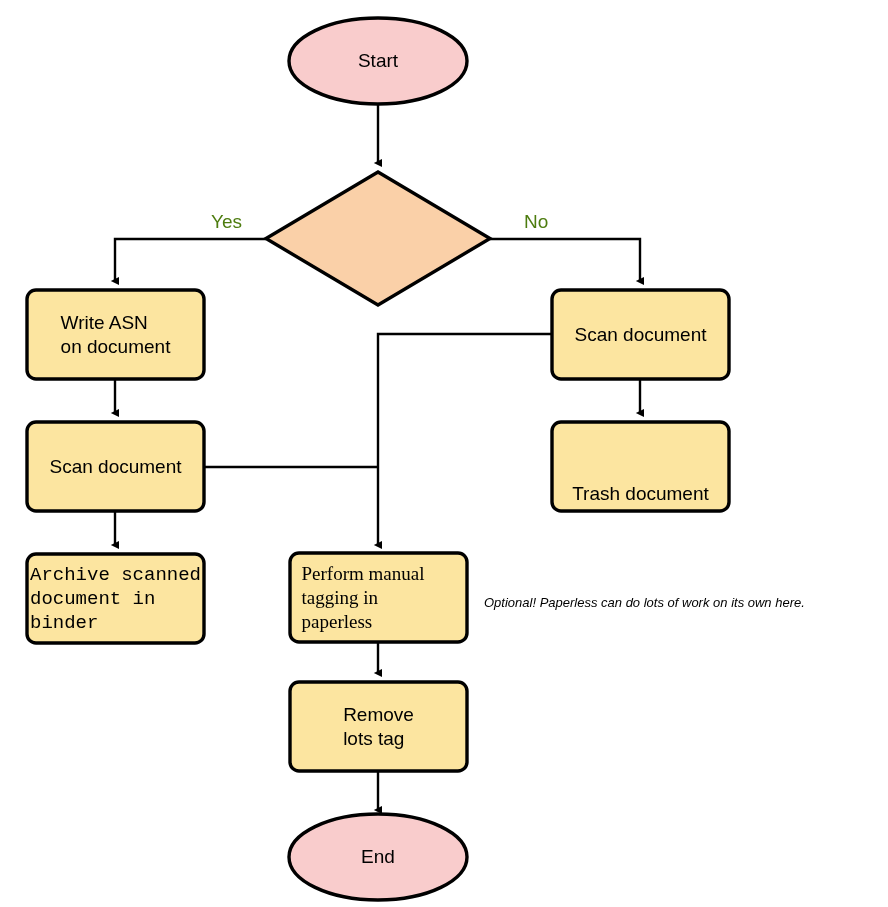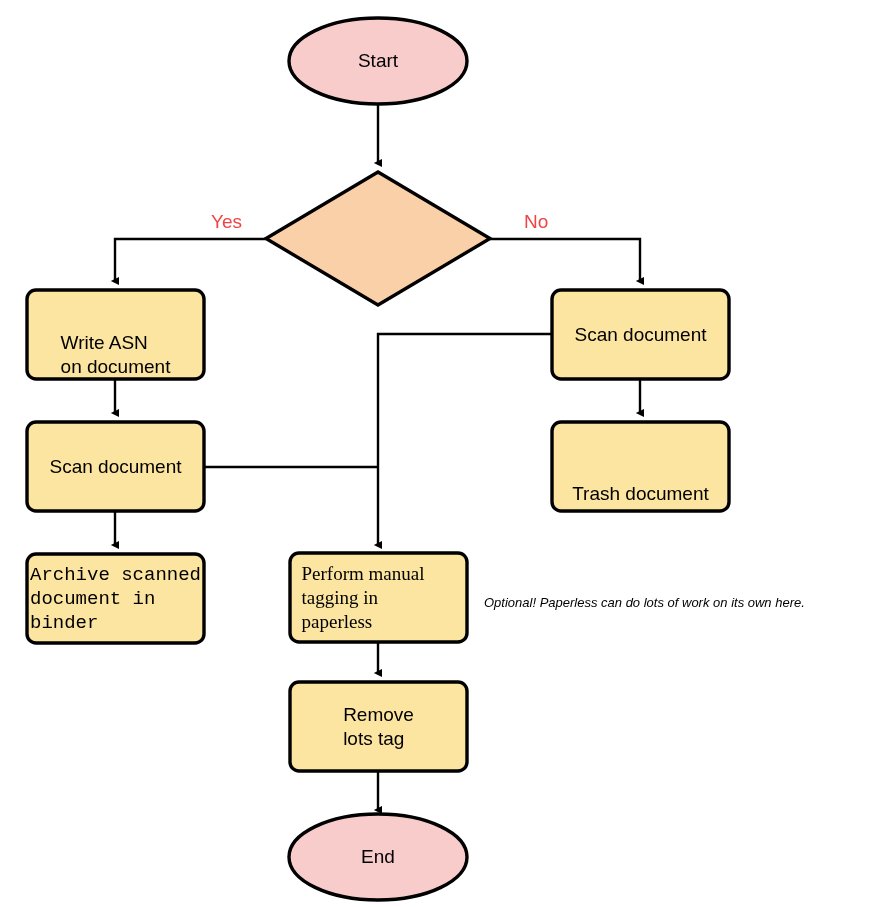--- a/index.html
+++ b/index.html
@@ -36,21 +36,21 @@
     text-align: left;
     color: #000000;
     font-family: "Liberation Sans", sans-serif;
     font-size: 19px;
     line-height: 24px;
     pointer-events: none;
     white-space: pre-line;
   }
   .edge-label {
     position: absolute;
-    color: #ef4444;
+    color: #4d7c0f;
     font-family: "Liberation Sans", sans-serif;
     font-size: 19px;
     line-height: 22px;
     white-space: nowrap;
   }
   .note-text {
     position: absolute;
     color: #000000;
     font-family: "Liberation Sans", sans-serif;
     font-style: italic;
@@ -112,21 +112,21 @@
     <rect x="290" y="553" width="177" height="89" rx="9" ry="9" fill="#fce5a0" stroke="#000000" stroke-width="3.4"></rect>
 
     <rect x="290" y="682" width="177" height="89" rx="9" ry="9" fill="#fce5a0" stroke="#000000" stroke-width="3.4"></rect>
 
     <ellipse cx="378" cy="857" rx="89" ry="43" fill="#f9cccc" stroke="#000000" stroke-width="3.4"></ellipse>
   </svg>
 
   <div class="node-label" style="left:289px; top:18px; width:178px; height:86px;">Start</div>
 
 
-  <div class="node-label" style="left:27px; top:290px; width:177px; height:89px;margin-top:20px;">Write ASN
+  <div class="node-label" style="left:27px; top:290px; width:177px; height:89px;">Write ASN
 on document</div>
 
   <div class="node-label" style="left:27px; top:422px; width:177px; height:89px;">Scan document</div>
 
   <div class="node-label" style="left:27px; top:554px; width:177px; height:89px;font-family:Liberation Mono, monospace;">Archive scanned
 document in
 binder</div>
 
   <div class="node-label" style="left:552px; top:290px; width:177px; height:89px;">Scan document</div>
 

